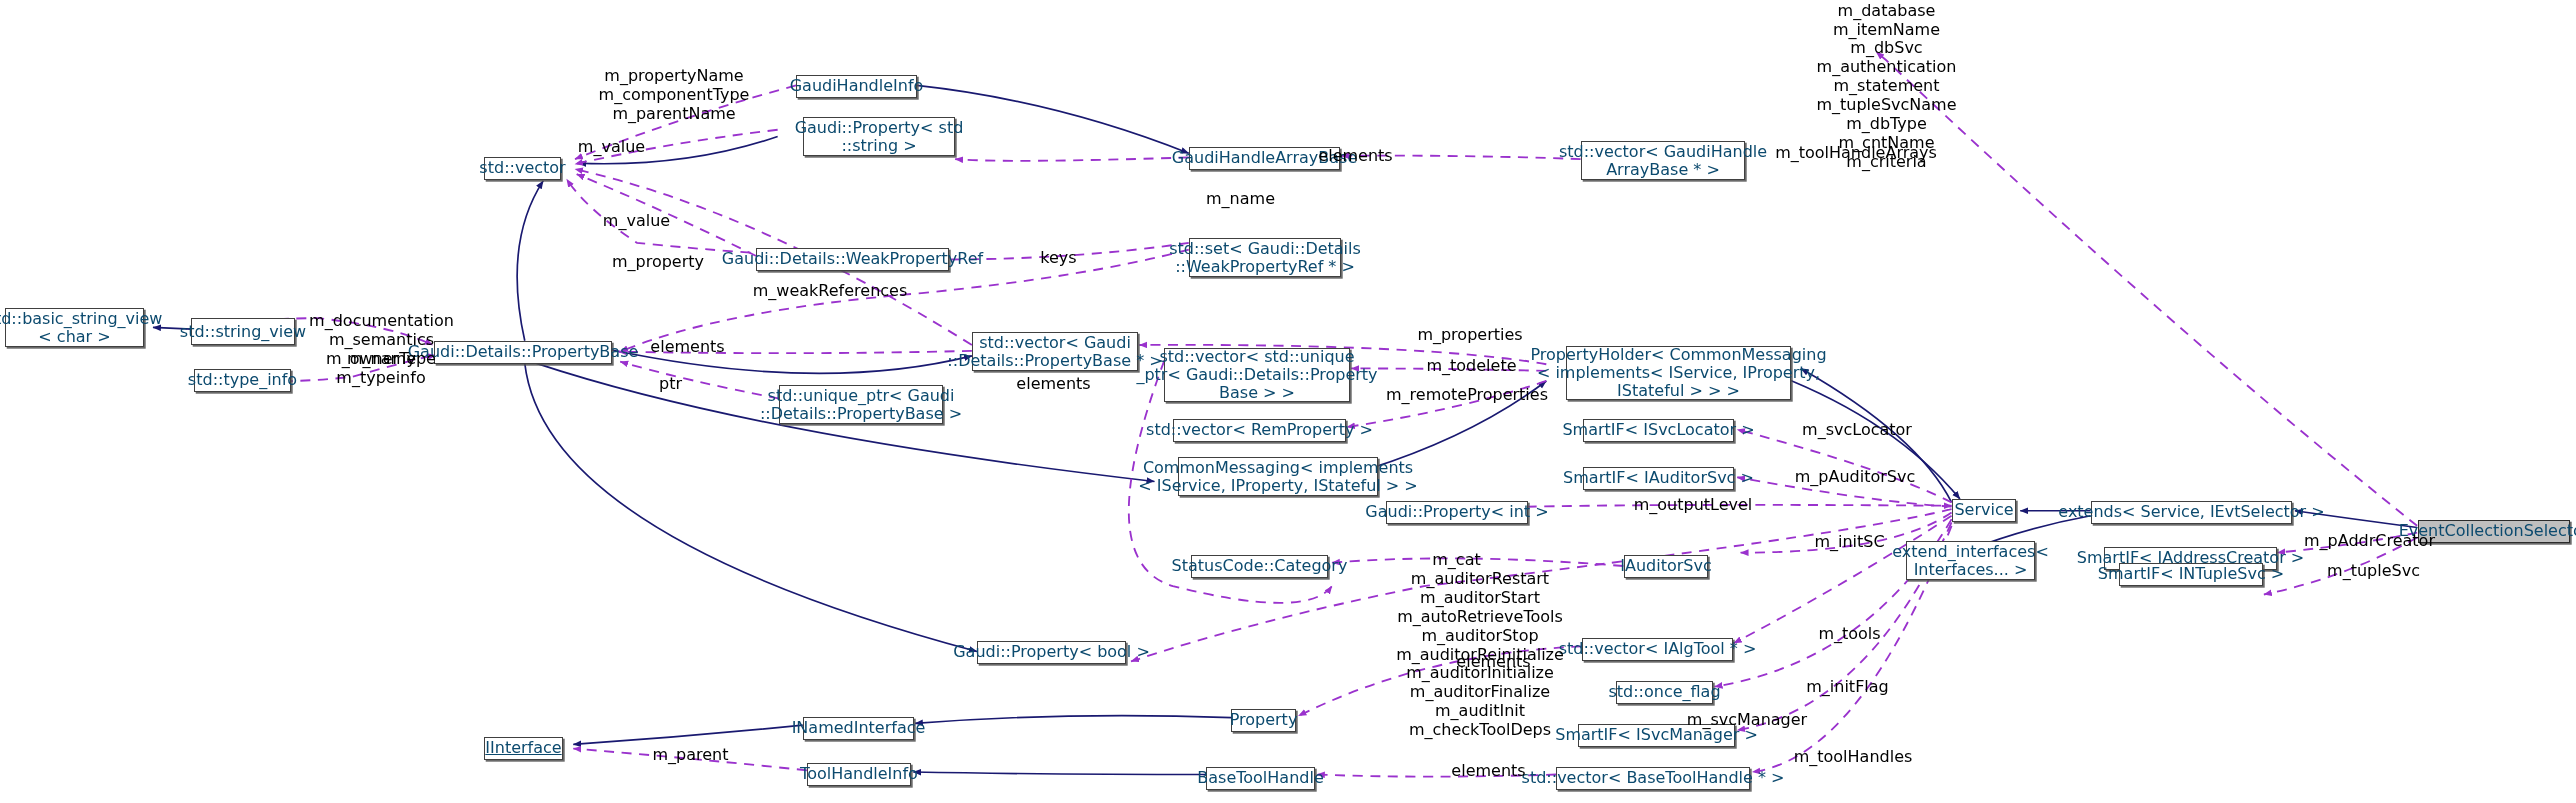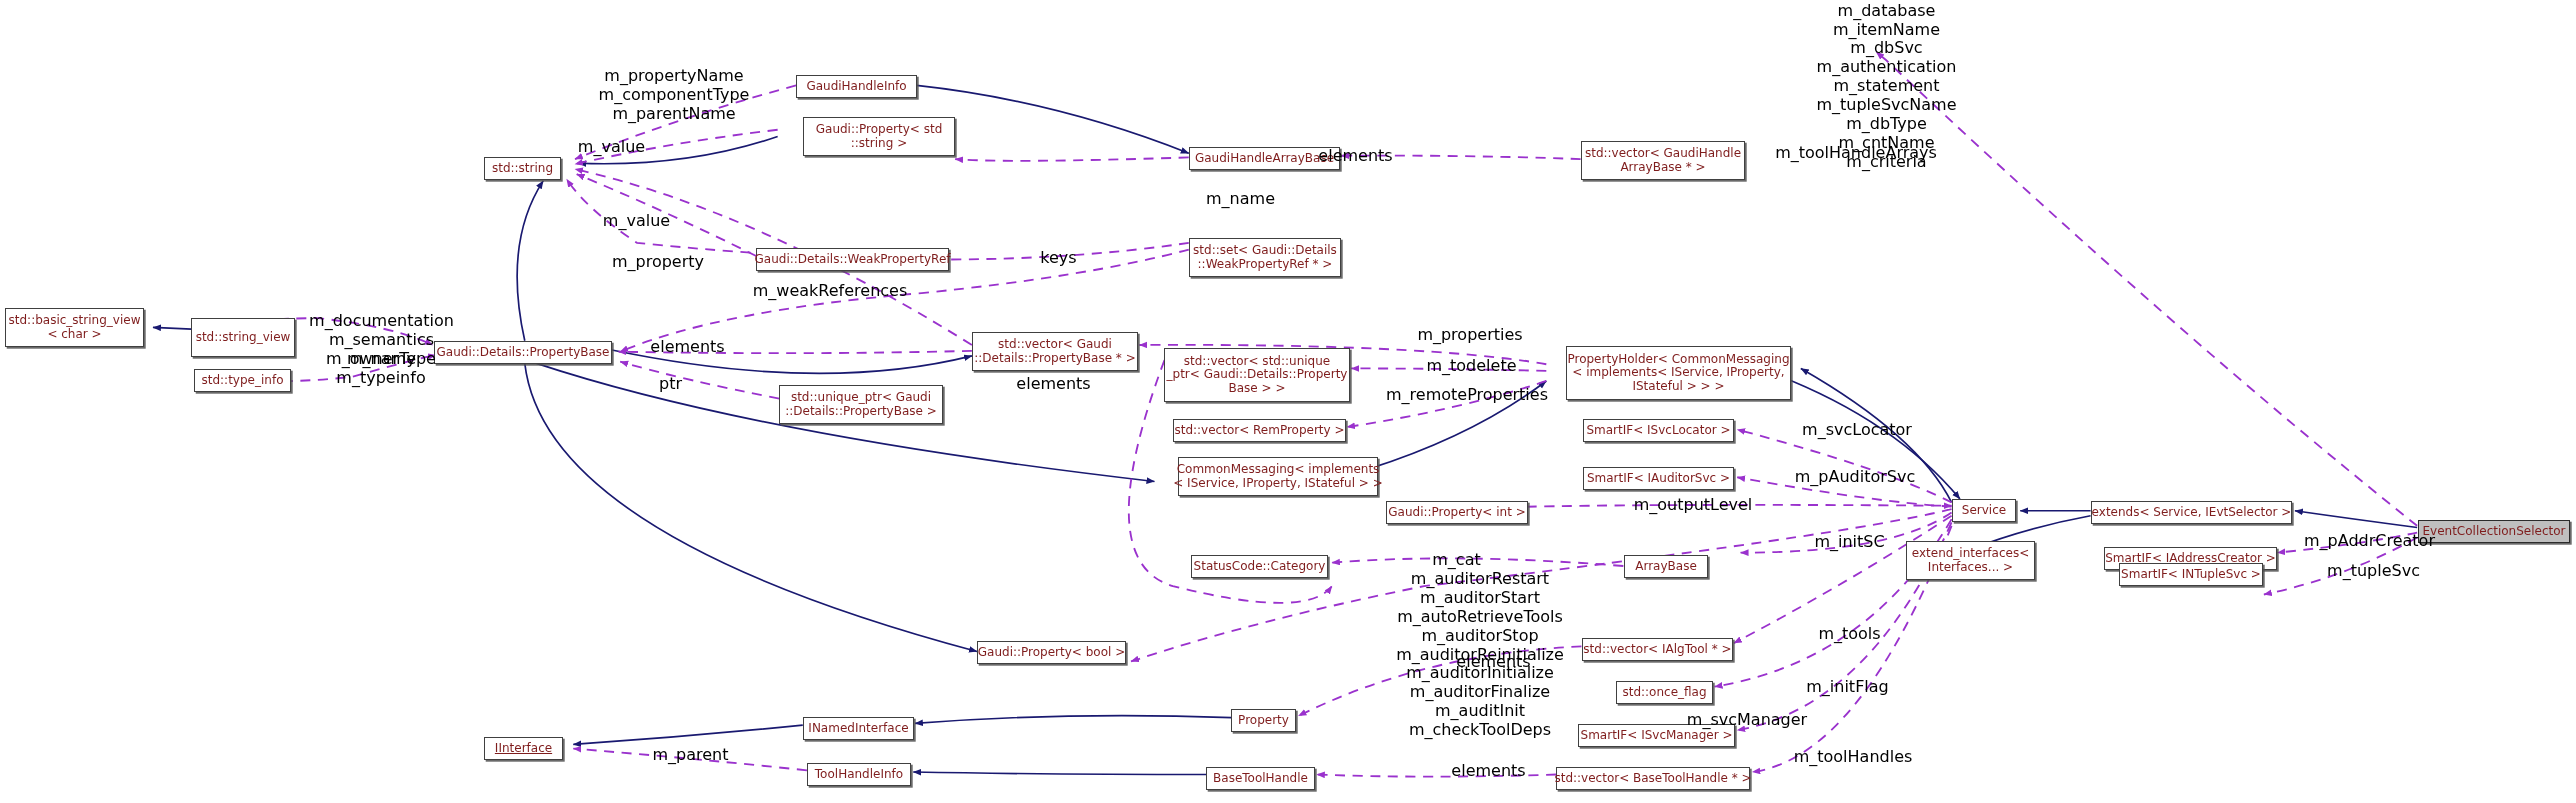--- a/index.html
+++ b/index.html
@@ -4,22 +4,22 @@
 <style>
   html,body{margin:0;padding:0;background:#ffffff;}
   body{font-family:"DejaVu Sans","Liberation Sans",sans-serif;}
   #diagram{position:relative;width:2576px;height:803px;background:#ffffff;overflow:hidden;}
   #edges{position:absolute;left:0;top:0;width:2576px;height:803px;}
   .node{
     position:absolute;
     box-sizing:border-box;
     border:0.8px solid #404040;
     background:#ffffff;
-    color:#7f1d1d;
-    font-size:12px;
+    color:#0c4a6e;
+    font-size:16px;
     line-height:1.12;
     text-align:center;
     display:flex;
     align-items:center;
     justify-content:center;
     white-space:pre;
     box-shadow:1.7px 1.7px 0 0 rgba(80,80,80,0.85);
   }
   .node.current{background:#bfbfbf;border:0.8px solid #2b2b2b;}
   .edge-label{
@@ -99,23 +99,23 @@
       <path d="M1888,772 Q1700,780 1550,855"></path>
       <path d="M1858,925 Q1700,930 1572,925"></path>
       <path d="M963,920 Q820,905 684,894"></path>
       <path d="M1390,430 Q1300,670 1400,700 Q1560,740 1590,700"></path>
     </g>
   </svg>
 
   <div id="nodes-layer">
       <div class="node" style="left: 5px; top: 308px; width: 139px; height: 39px;">std::basic_string_view
 &lt; char &gt;</div>
-      <div class="node" style="left: 191px; top: 318px; width: 104px; height: 39px;">std::string_view</div>
+      <div class="node" style="left: 191px; top: 318px; width: 104px; height: 27px;">std::string_view</div>
       <div class="node" style="left: 194px; top: 369px; width: 97px; height: 22.6px;">std::type_info</div>
-      <div class="node" style="left: 484px; top: 157px; width: 77px; height: 22.6px;">std::string</div>
+      <div class="node" style="left: 484px; top: 157px; width: 77px; height: 22.6px;">std::vector</div>
       <div class="node" style="left: 434px; top: 341px; width: 178px; height: 22.6px;">Gaudi::Details::PropertyBase</div>
       <div class="node" style="left: 796px; top: 75px; width: 121px; height: 22.6px;">GaudiHandleInfo</div>
       <div class="node" style="left: 777px; top: 117px; width: 152px; height: 39px; margin-left: 26px;">Gaudi::Property&lt; std
 ::string &gt;</div>
       <div class="node" style="left: 756px; top: 248px; width: 193px; height: 22.6px;">Gaudi::Details::WeakPropertyRef</div>
       <div class="node" style="left: 972px; top: 332px; width: 166px; height: 39px;">std::vector&lt; Gaudi
 ::Details::PropertyBase * &gt;</div>
       <div class="node" style="left: 779px; top: 385px; width: 164px; height: 39px;">std::unique_ptr&lt; Gaudi
 ::Details::PropertyBase &gt;</div>
       <div class="node" style="left: 1189px; top: 147px; width: 151px; height: 22.6px;">GaudiHandleArrayBase</div>
@@ -130,21 +130,21 @@
       <div class="node" style="left: 1178px; top: 457px; width: 200px; height: 39px;">CommonMessaging&lt; implements
 &lt; IService, IProperty, IStateful &gt; &gt;</div>
       <div class="node" style="left: 1546px; top: 346px; width: 225px; height: 54px; margin-left: 20px;">PropertyHolder&lt; CommonMessaging
 &lt; implements&lt; IService, IProperty,
 IStateful &gt; &gt; &gt;</div>
       <div class="node" style="left: 1386px; top: 501px; width: 142px; height: 22.6px;">Gaudi::Property&lt; int &gt;</div>
       <div class="node" style="left: 977px; top: 641px; width: 149px; height: 22.6px;">Gaudi::Property&lt; bool &gt;</div>
       <div class="node" style="left: 1583px; top: 419px; width: 151px; height: 22.6px;">SmartIF&lt; ISvcLocator &gt;</div>
       <div class="node" style="left: 1583px; top: 467px; width: 151px; height: 22.6px;">SmartIF&lt; IAuditorSvc &gt;</div>
       <div class="node" style="left: 1191px; top: 555px; width: 137px; height: 22.6px;">StatusCode::Category</div>
-      <div class="node" style="left: 1624px; top: 555px; width: 84px; height: 22.6px;">ArrayBase</div>
+      <div class="node" style="left: 1624px; top: 555px; width: 84px; height: 22.6px;">IAuditorSvc</div>
       <div class="node" style="left: 1582px; top: 638px; width: 151px; height: 22.6px;">std::vector&lt; IAlgTool * &gt;</div>
       <div class="node" style="left: 1616px; top: 681px; width: 97px; height: 22.6px;">std::once_flag</div>
       <div class="node" style="left: 1578px; top: 724px; width: 157px; height: 22.6px;">SmartIF&lt; ISvcManager &gt;</div>
       <div class="node" style="left: 1556px; top: 767px; width: 194px; height: 22.6px;">std::vector&lt; BaseToolHandle * &gt;</div>
       <div class="node" style="left: 484px; top: 737px; width: 79px; height: 22.6px; text-decoration: underline;">IInterface</div>
       <div class="node" style="left: 803px; top: 717px; width: 111px; height: 22.6px;">INamedInterface</div>
       <div class="node" style="left: 807px; top: 763px; width: 104px; height: 22.6px;">ToolHandleInfo</div>
       <div class="node" style="left: 1231px; top: 709px; width: 65px; height: 22.6px;">Property</div>
       <div class="node" style="left: 1206px; top: 767px; width: 109px; height: 22.6px;">BaseToolHandle</div>
       <div class="node" style="left: 1952px; top: 499px; width: 64px; height: 22.6px;">Service</div>

